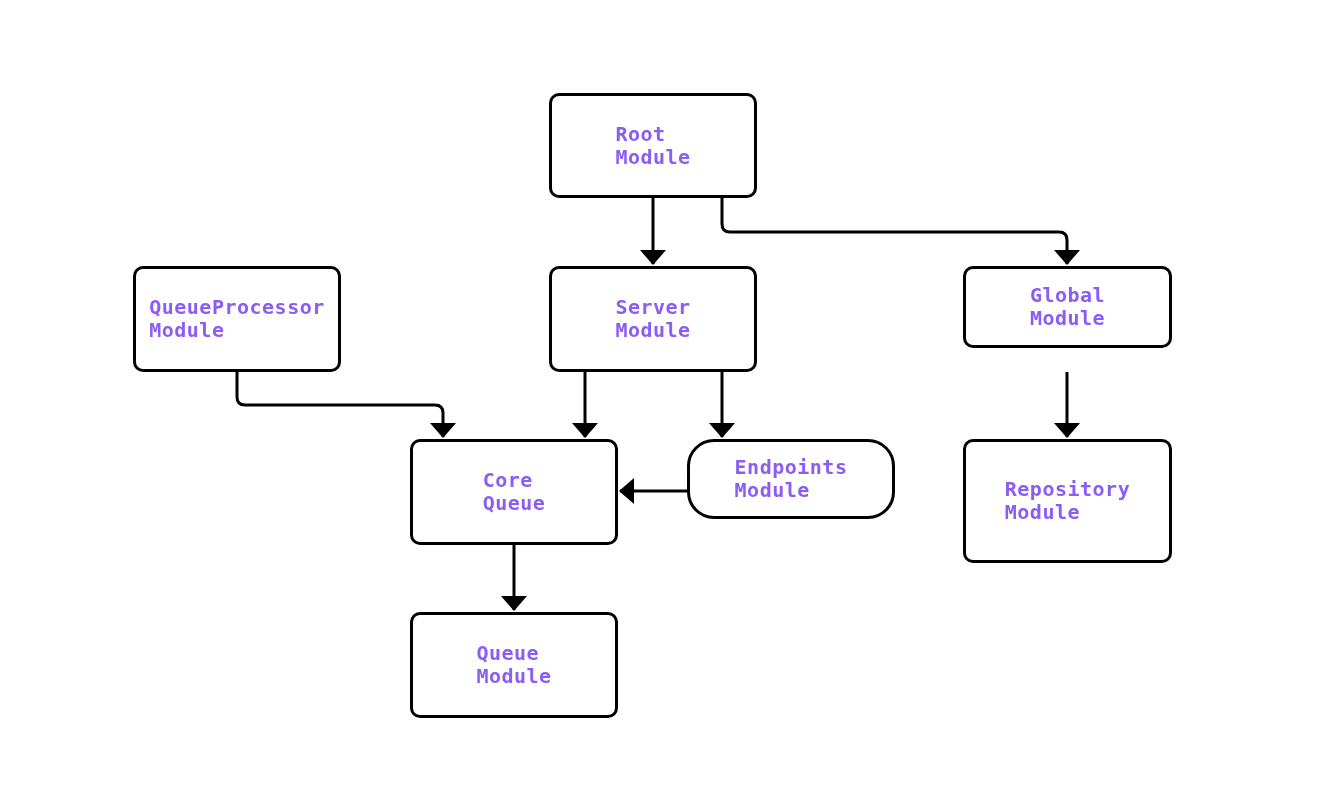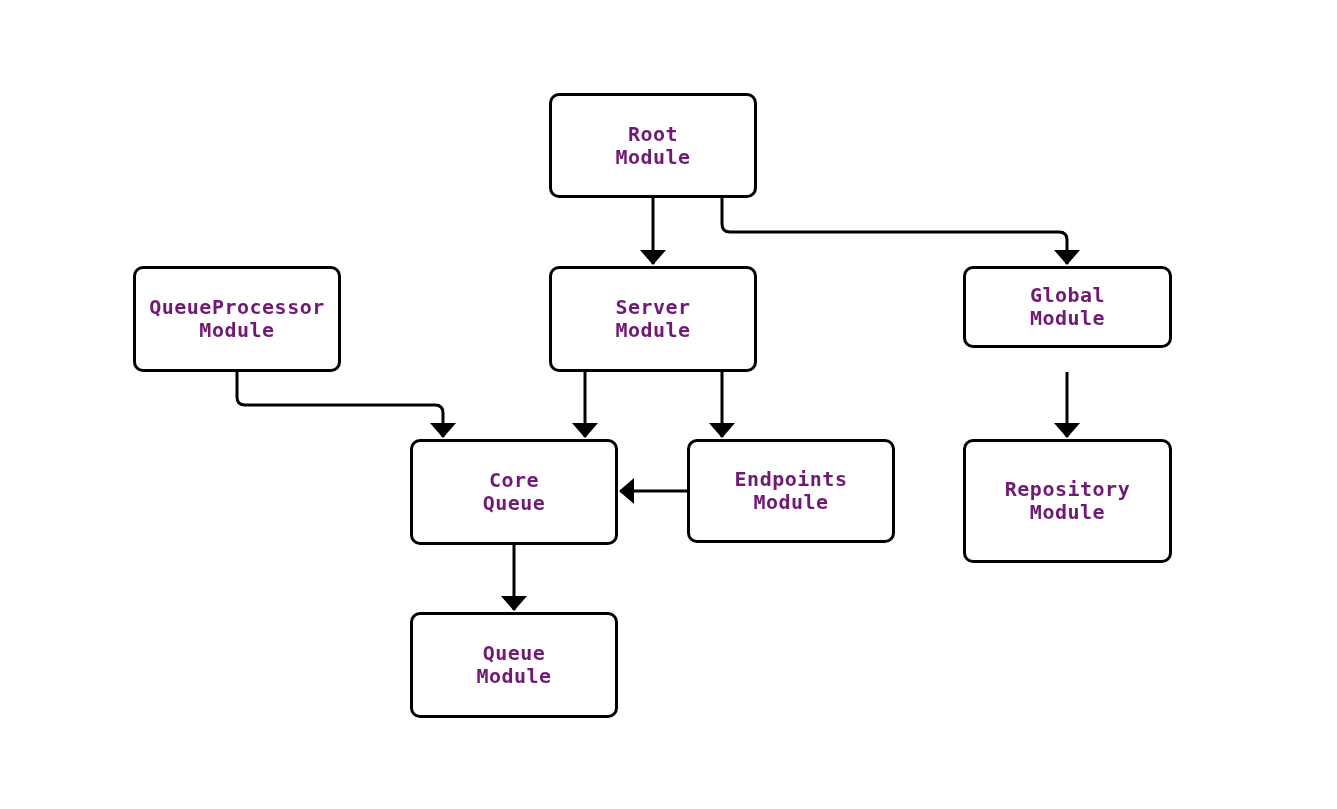--- a/index.html
+++ b/index.html
@@ -27,25 +27,25 @@
     box-sizing: border-box;
     background: #ffffff;
     border: 3px solid #000000;
     border-radius: 10px;
     display: flex;
     align-items: center;
     justify-content: center;
   }
   .node-label {
     white-space: pre-line;
-    text-align: center;
+    text-align: left;
     font-weight: bold;
     font-size: 20px;
     line-height: 23px;
-    color: #701a75;
+    color: #8b5cf6;
     letter-spacing: 0.5px;
   }
 </style>
 </head>
 <body>
 
 <div class="canvas">
   <svg id="edge-layer" viewBox="0 0 1337 809" xmlns="http://www.w3.org/2000/svg">
     <defs>
       <marker id="arrowhead" viewBox="0 0 15 26" refX="14" refY="13" markerWidth="15" markerHeight="26" markerUnits="userSpaceOnUse" orient="auto">
@@ -77,21 +77,21 @@
 Module</span>
       </div>
       <div class="node" style="left: 963px; top: 266px; width: 209px; height: 82px;">
         <span class="node-label">Global
 Module</span>
       </div>
       <div class="node" style="left: 410px; top: 439px; width: 208px; height: 106px;">
         <span class="node-label">Core
 Queue</span>
       </div>
-      <div class="node" style="left: 687px; top: 439px; width: 208px; height: 104px;">
+      <div class="node" style="left: 687px; top: 439px; width: 208px; height: 80px; border-radius: 27px;">
         <span class="node-label">Endpoints
 Module</span>
       </div>
       <div class="node" style="left: 963px; top: 439px; width: 209px; height: 124px;">
         <span class="node-label">Repository
 Module</span>
       </div>
       <div class="node" style="left: 410px; top: 612px; width: 208px; height: 106px;">
         <span class="node-label">Queue
 Module</span>

